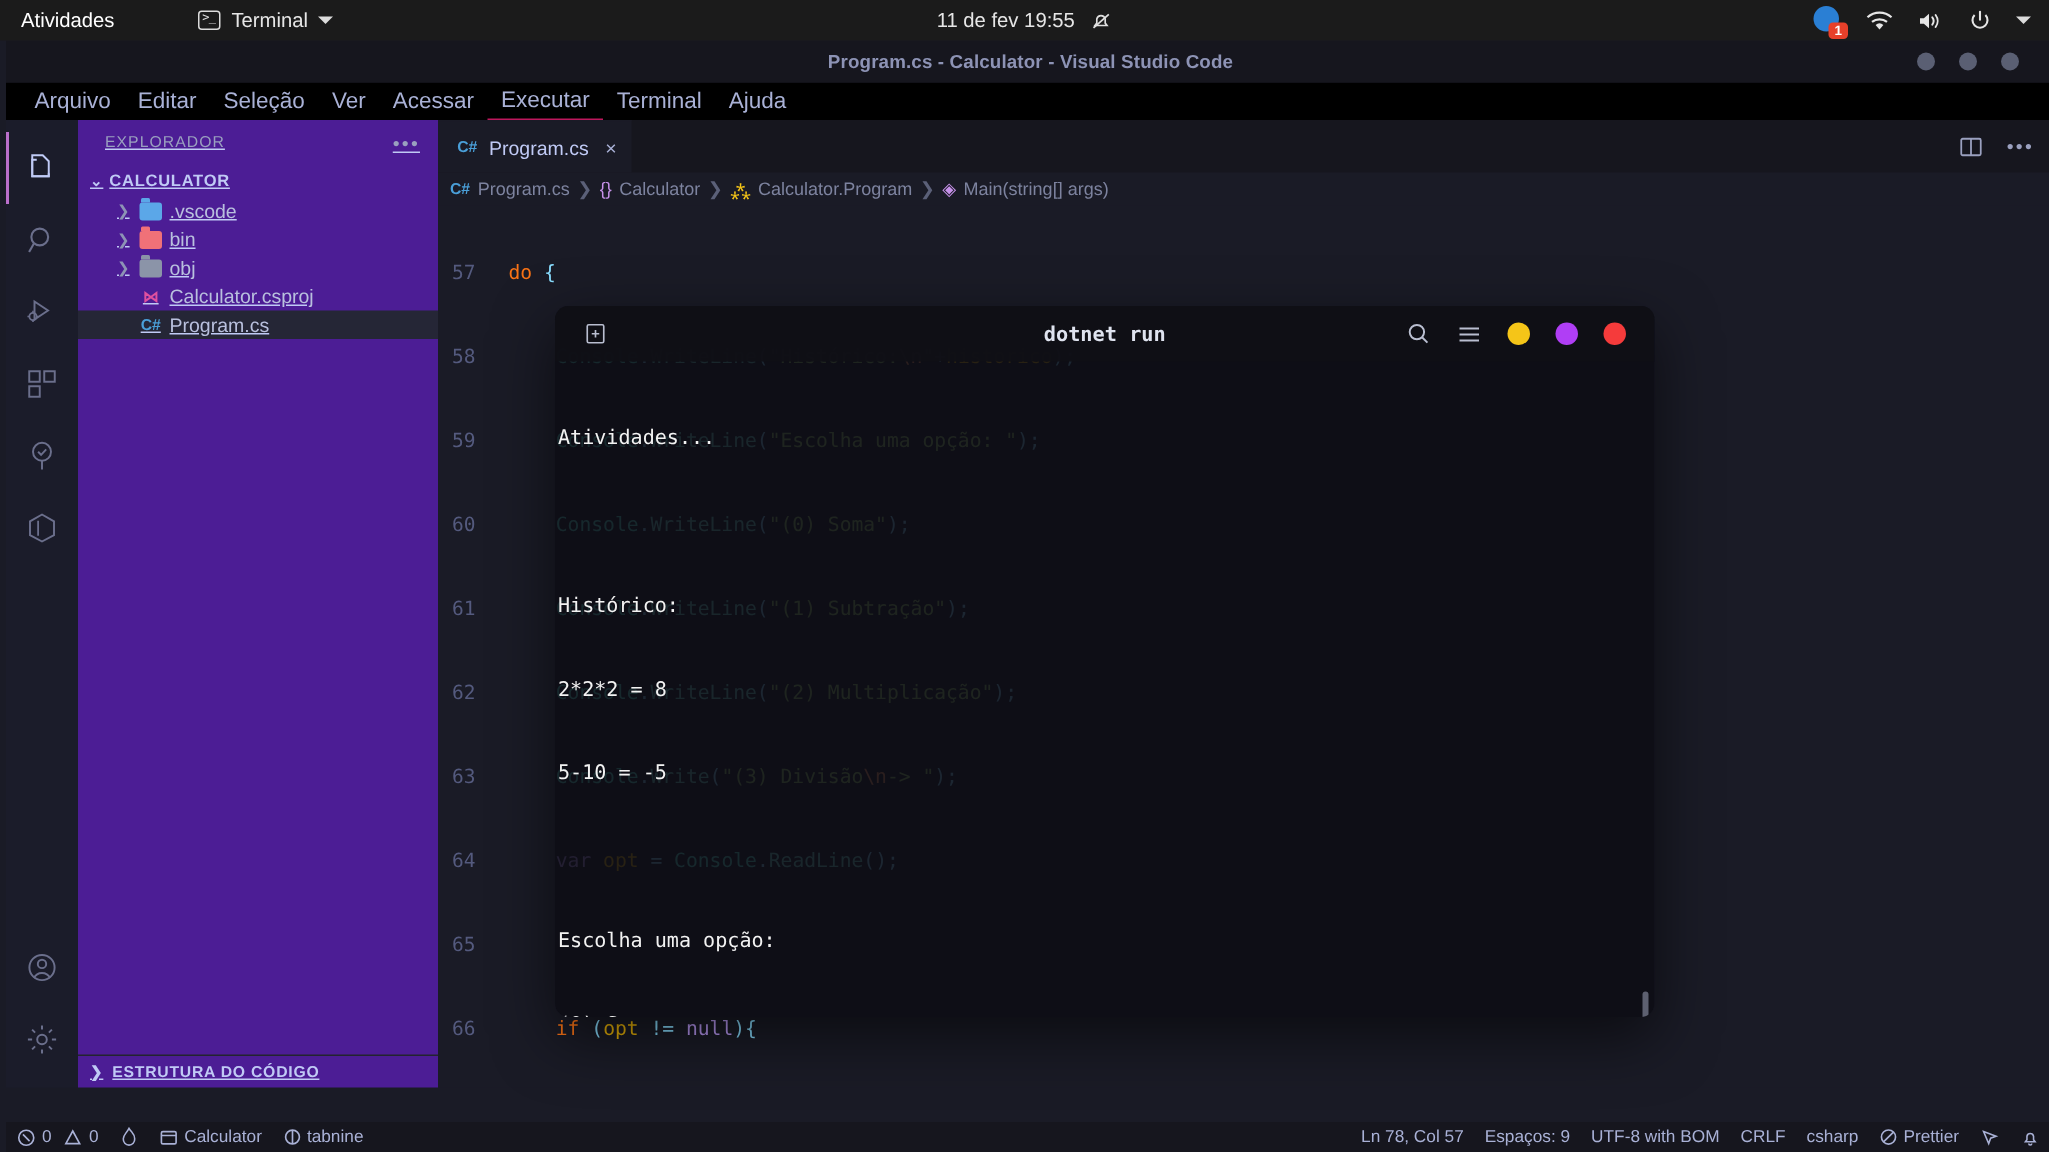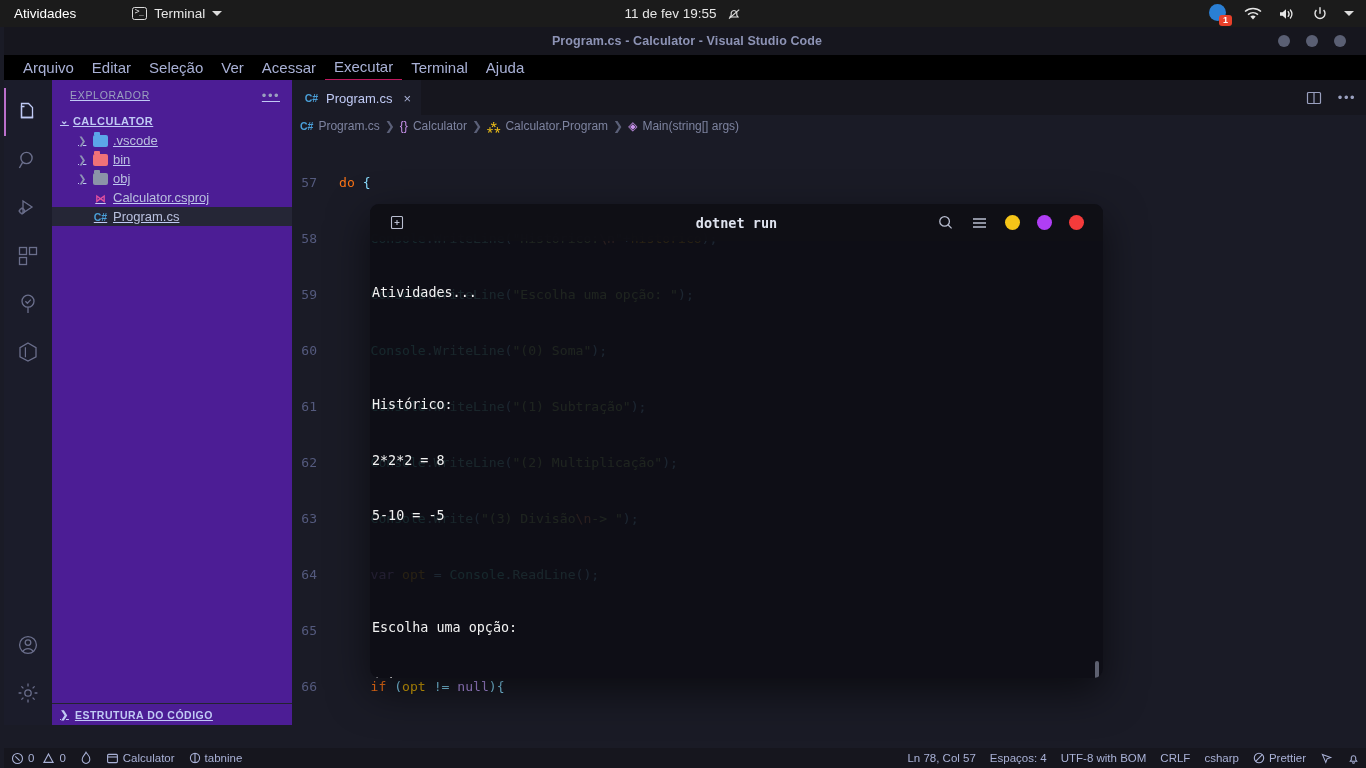--- a/index.html
+++ b/index.html
@@ -500,21 +500,21 @@
         <svg width="12" height="12" viewBox="0 0 12 12">
             <circle cx="6" cy="6" r="4.6" fill="none" stroke="currentColor" stroke-width="1.1"></circle>
             <path d="M6 1.4v9.2" stroke="currentColor" stroke-width="1.1"></path>
           </svg>
       </span>
       <span>tabnine</span>
     </span>
 
     <span class="right">
       <span class="sb">Ln 78, Col 57</span>
-      <span class="sb">Espaços: 4</span>
+      <span class="sb">Espaços: 9</span>
       <span class="sb">UTF-8 with BOM</span>
       <span class="sb">CRLF</span>
       <span class="sb">csharp</span>
       <span class="sb">
         <span>
           <svg width="12" height="12" viewBox="0 0 12 12">
               <circle cx="6" cy="6" r="4.7" fill="none" stroke="currentColor" stroke-width="1.1"></circle>
               <path d="M2.7 9.3L9.3 2.7" stroke="currentColor" stroke-width="1.1"></path>
             </svg>
         </span>

